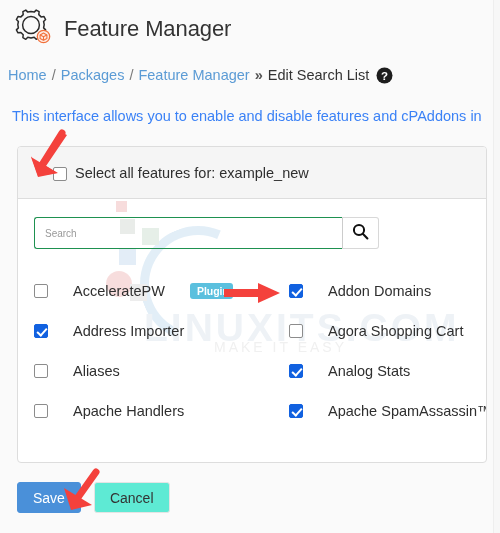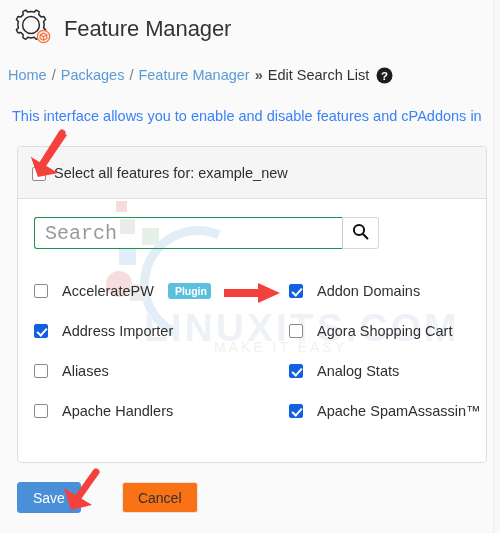--- a/index.html
+++ b/index.html
@@ -133,20 +133,21 @@
     border: solid #ffffff;
     border-width: 0 2px 2px 0;
     transform: rotate(42deg);
   }
 
   .check-row {
     display: flex;
     align-items: flex-end;
     gap: 8px;
     cursor: default;
+    margin-left: 21px;
   }
   .check-label {
     font-size: 14.5px;
     color: #2f2f2f;
     white-space: nowrap;
   }
 
   
   .search-wrap {
     display: flex;
@@ -154,22 +155,22 @@
     z-index: 3;
     width: 345px;
   }
   .search-input {
     width: 309px;
     height: 32px;
     border: 1px solid #1e9150;
     border-right: none;
     border-radius: 3px 0 0 3px;
     padding: 8px 10px;
-    font-size: 20px;
-    font-family: Liberation Mono, monospace;
+    font-size: 10px;
+    font-family: Liberation Sans, sans-serif;
     color: #333;
     background: transparent;
     outline: none;
   }
   .search-input::placeholder { color: #999999; }
   .search-btn {
     width: 37px;
     height: 32px;
     border: 1px solid #d8d8d8;
     border-left: 1px solid #ccc;
@@ -190,21 +191,21 @@
   }
   .feature-row {
     display: flex;
     height: 40px;
     align-items: center;
   }
   .feature-col {
     width: 255px;
     display: flex;
     align-items: center;
-    gap: 14px;
+    gap: 25px;
   }
   .feature-col.right { width: 180px; }
 
   .badge-plugin {
     background: #5bc0de;
     color: #ffffff;
     font-size: 10.5px;
     font-weight: bold;
     border-radius: 3px;
     padding: 3px 4px 3px 7px;
@@ -273,24 +274,23 @@
     cursor: pointer;
     border: 1px solid transparent;
     line-height: 1;
   }
   .btn-save {
     background: #4a90d9;
     color: #ffffff;
     border-color: #4a90d9;
   }
   .btn-cancel {
-    background: #f97316;
+    background: #5eead4;
     color: #333333;
     border-color: #e4e4e4;
-    margin-left: 28px;
   }
 
   
   .arrow-layer {
     position: absolute;
     left: 0; top: 0;
     width: 500px; height: 533px;
     pointer-events: none;
     z-index: 50;
   }

